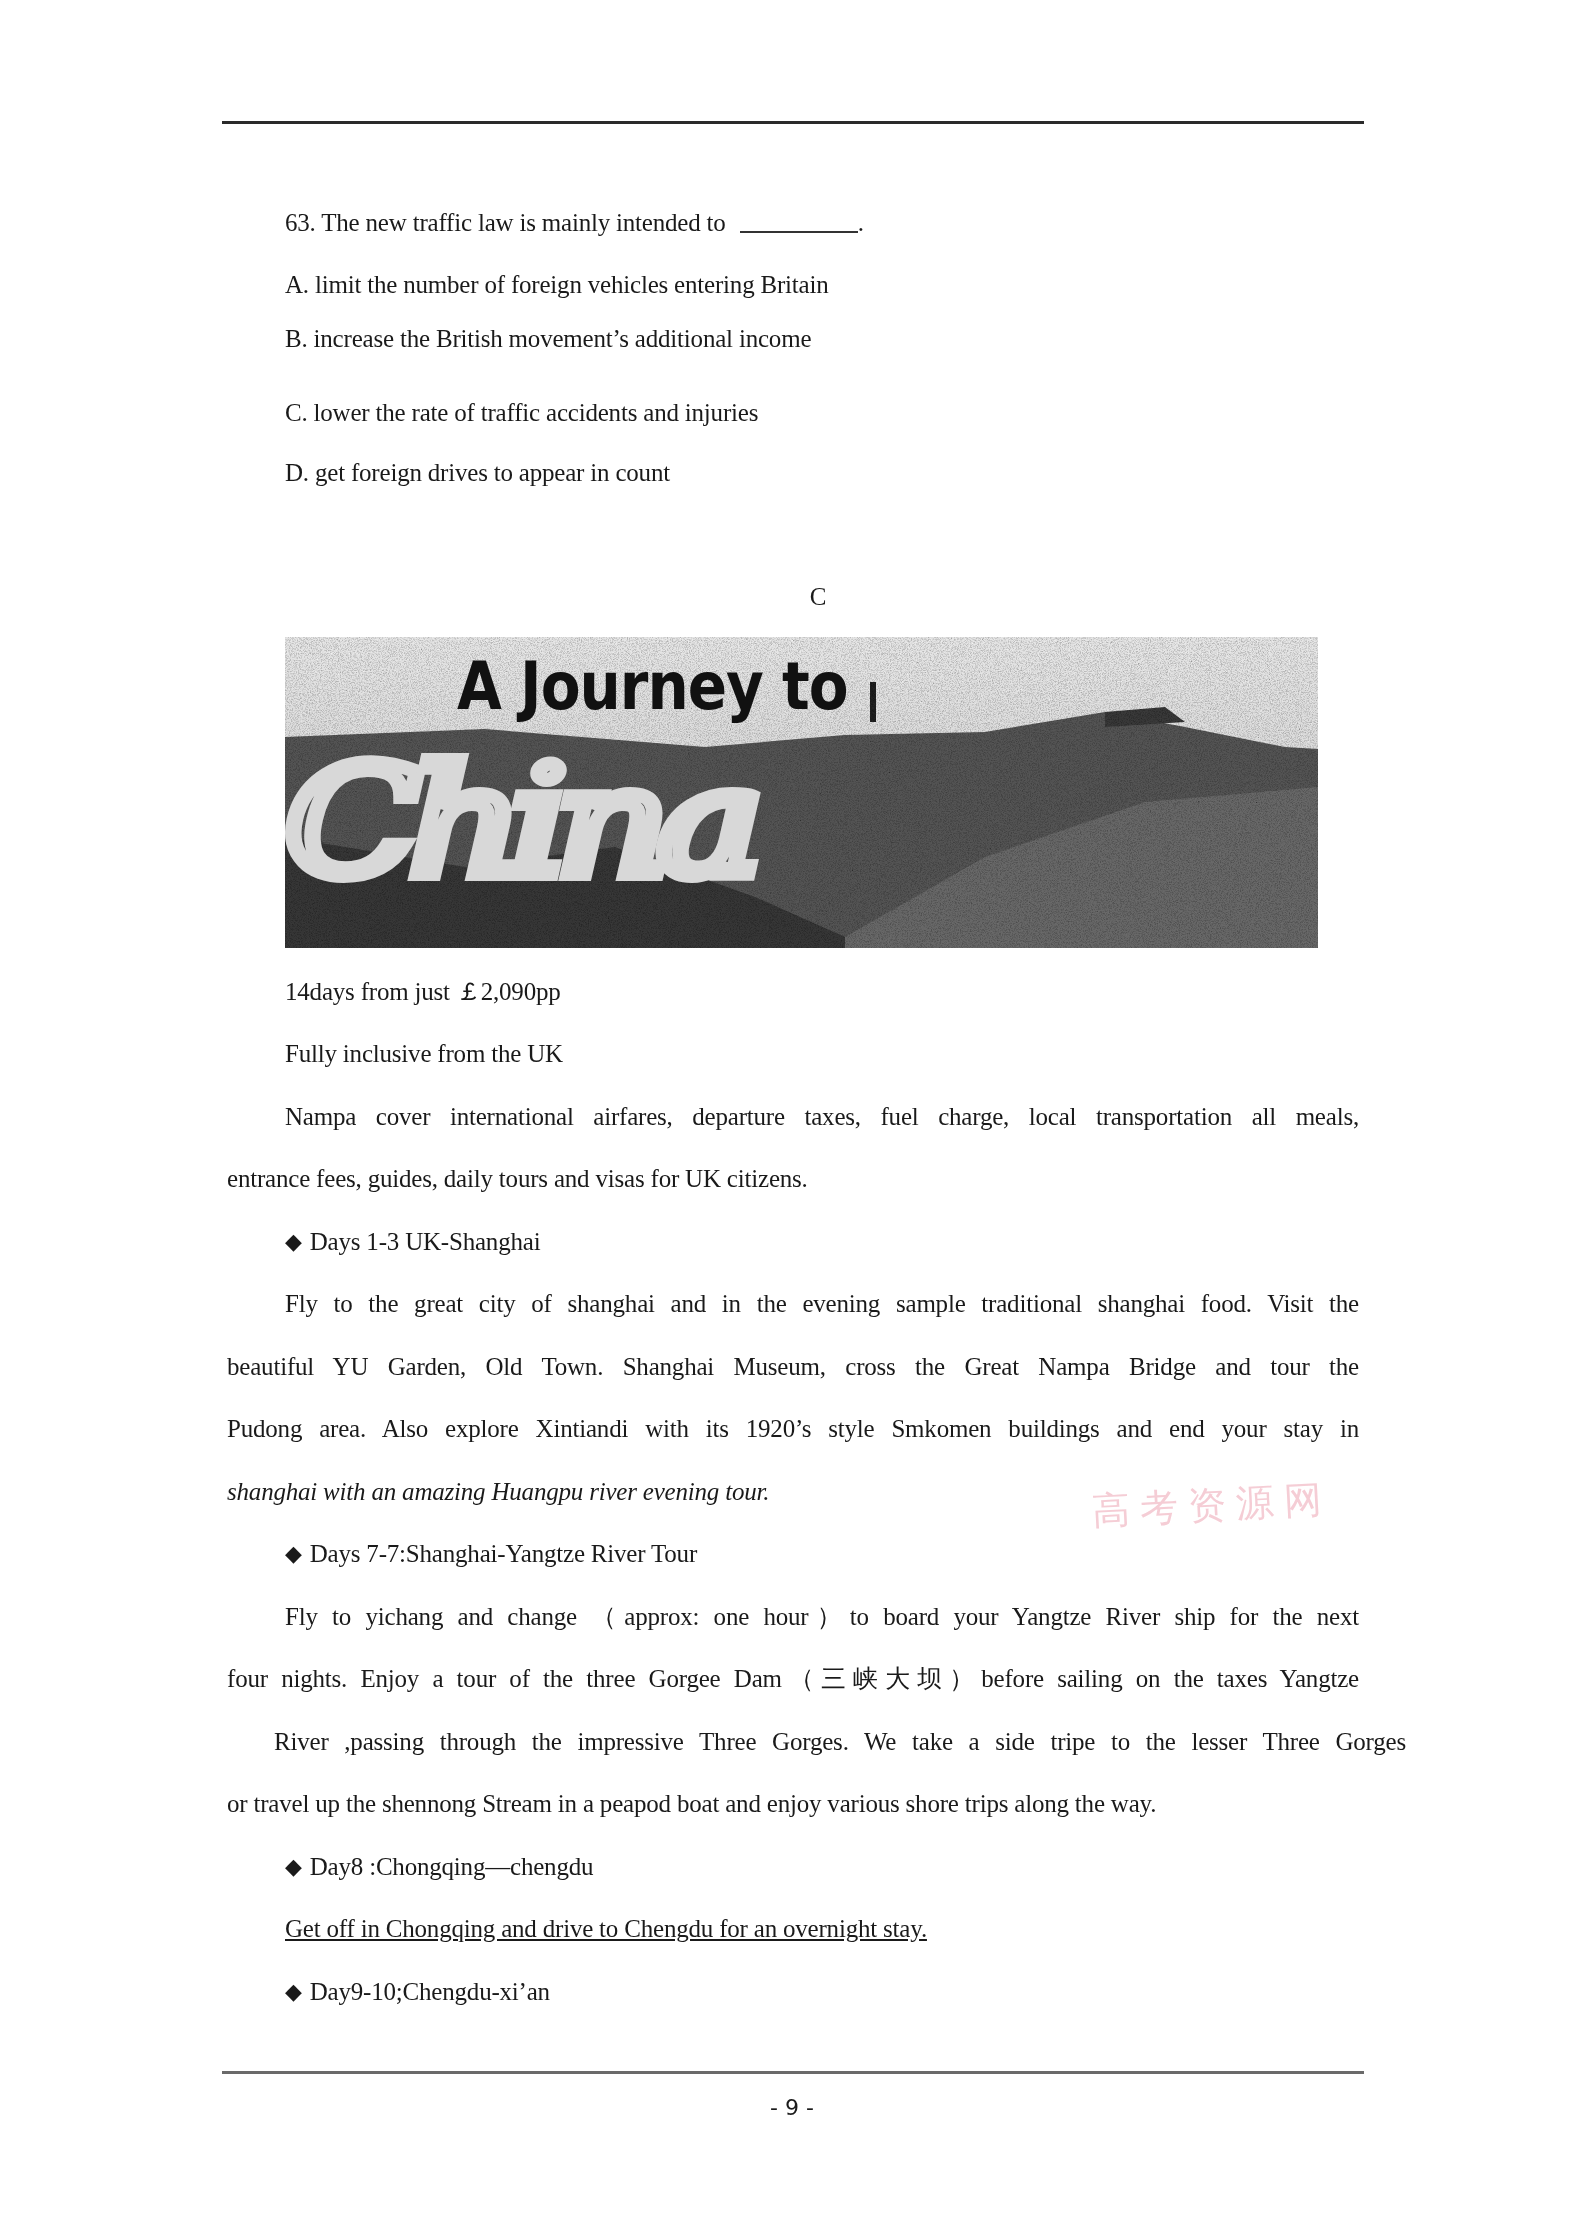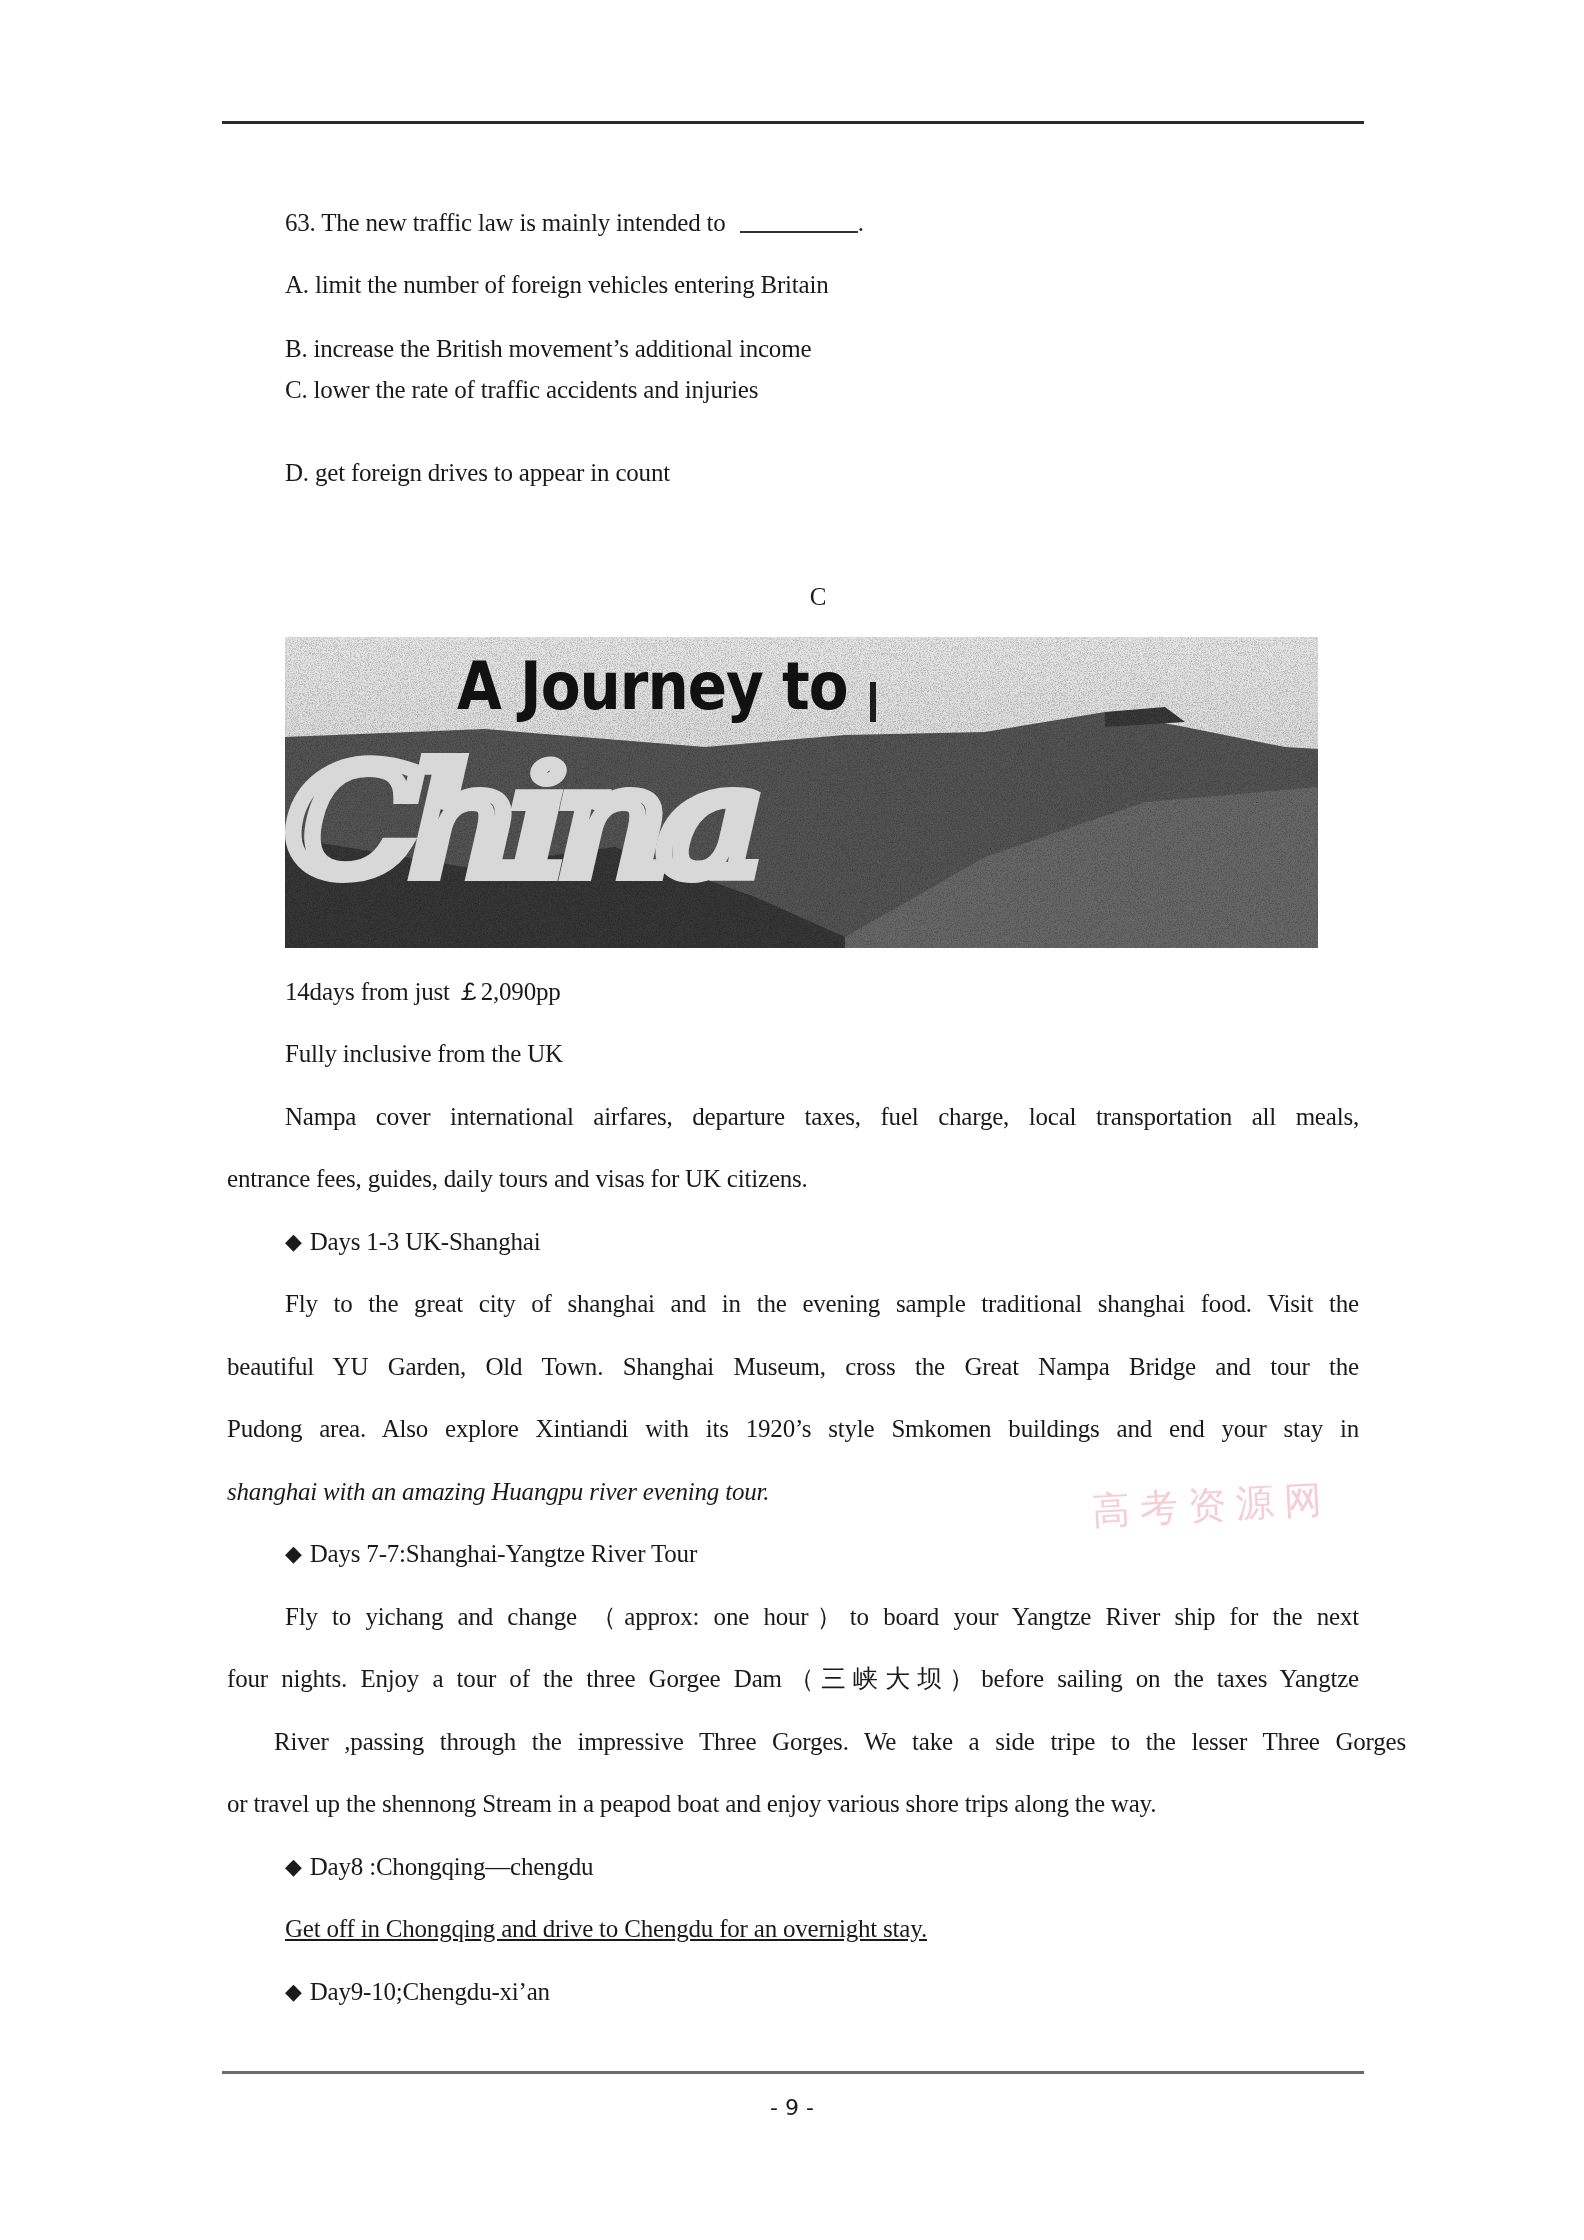--- a/index.html
+++ b/index.html
@@ -42,22 +42,22 @@
     }
     .page-number { position: absolute; top: 2095px; left: 0; width: 1584px; text-align: center; font-size: 22px; font-family: "DejaVu Sans", sans-serif; }
   </style>
 </head>
 <body>
 
 <div class="rule top"></div>
 
 <div class="line ind" style="top:208px;"><span>63. The new traffic law is mainly intended to</span><span class="blank"></span><span>.</span></div>
 <div class="line ind" style="top:270px;">A. limit the number of foreign vehicles entering Britain</div>
-<div class="line ind" style="top:334px;">B. increase the British movement’s additional income</div>
-<div class="line ind" style="top:375px;text-align:right;">C. lower the rate of traffic accidents and injuries</div>
+<div class="line ind" style="top:324px;">B. increase the British movement’s additional income</div>
+<div class="line ind" style="top:398px;text-align:right;">C. lower the rate of traffic accidents and injuries</div>
 <div class="line ind" style="top:458px;">D. get foreign drives to appear in count</div>
 
 <div class="section-letter">C</div>
 
 <div class="banner">
   <svg width="1033" height="311" viewBox="0 0 1033 311">
     <defs>
       <filter id="grain" x="0" y="0" width="100%" height="100%">
         <feTurbulence type="fractalNoise" baseFrequency="0.9" numOctaves="2" seed="4" result="n"></feTurbulence>
         <feColorMatrix type="saturate" values="0" in="n" result="g"></feColorMatrix>

